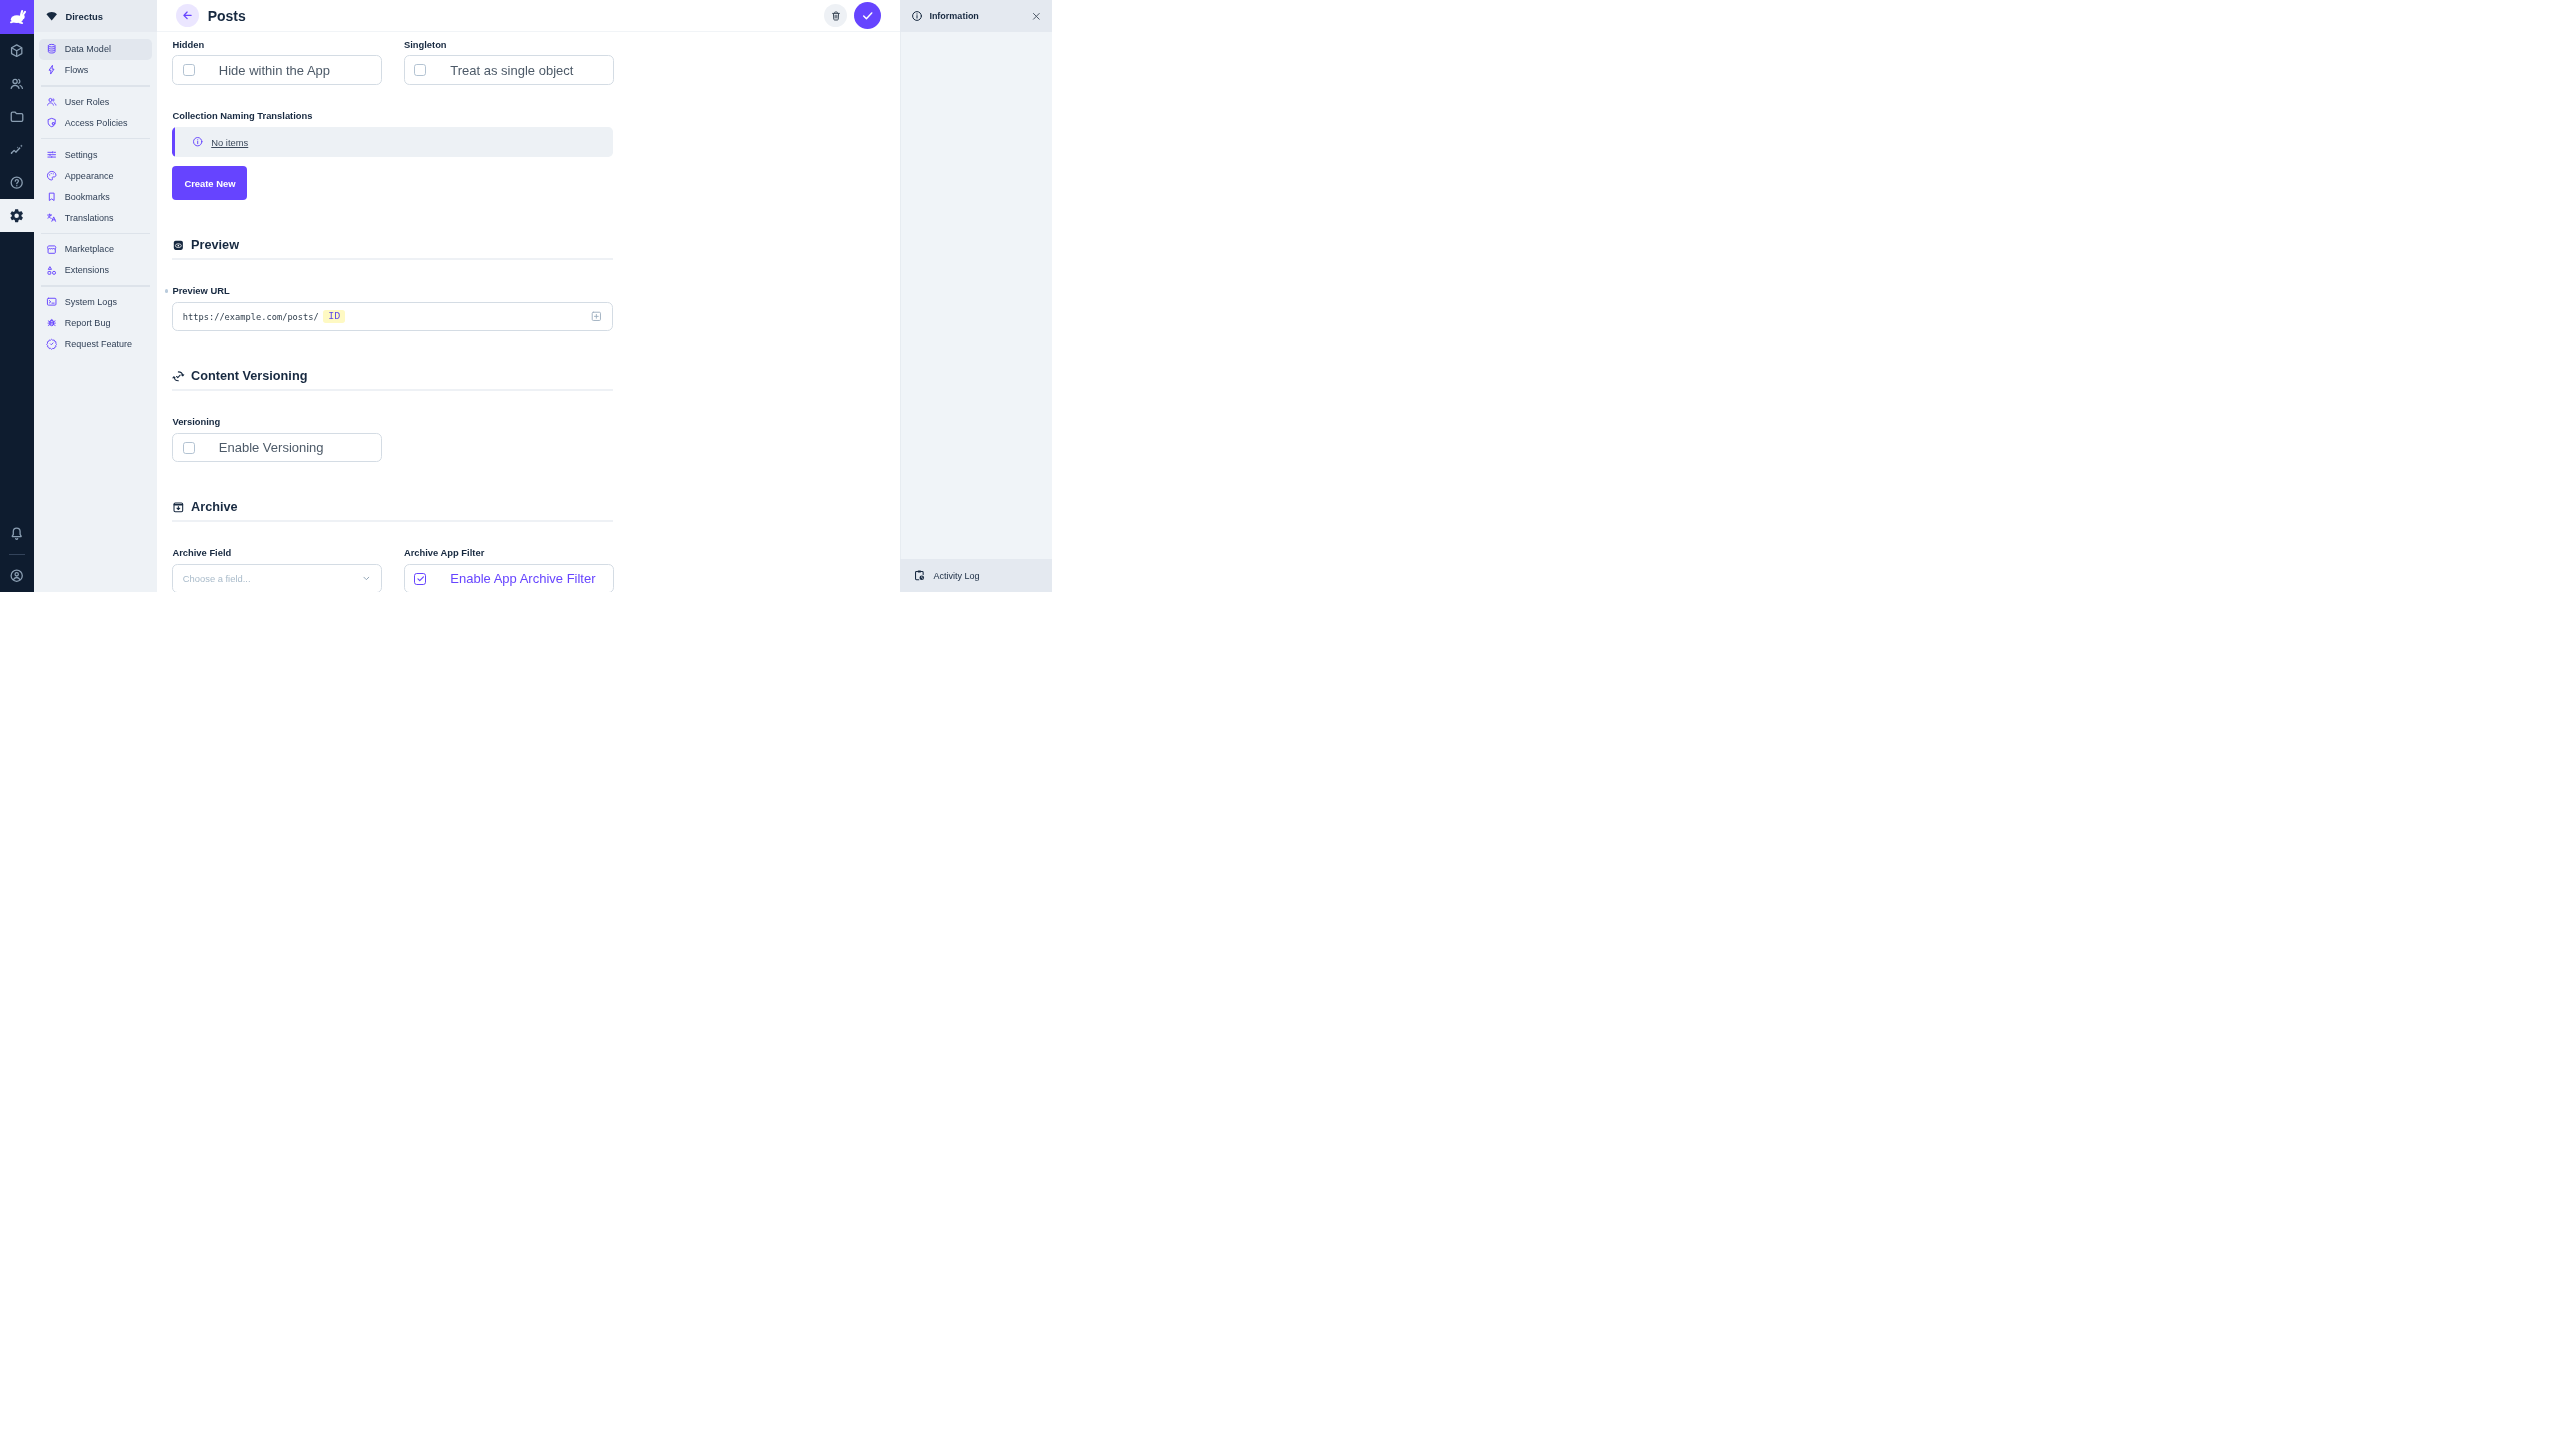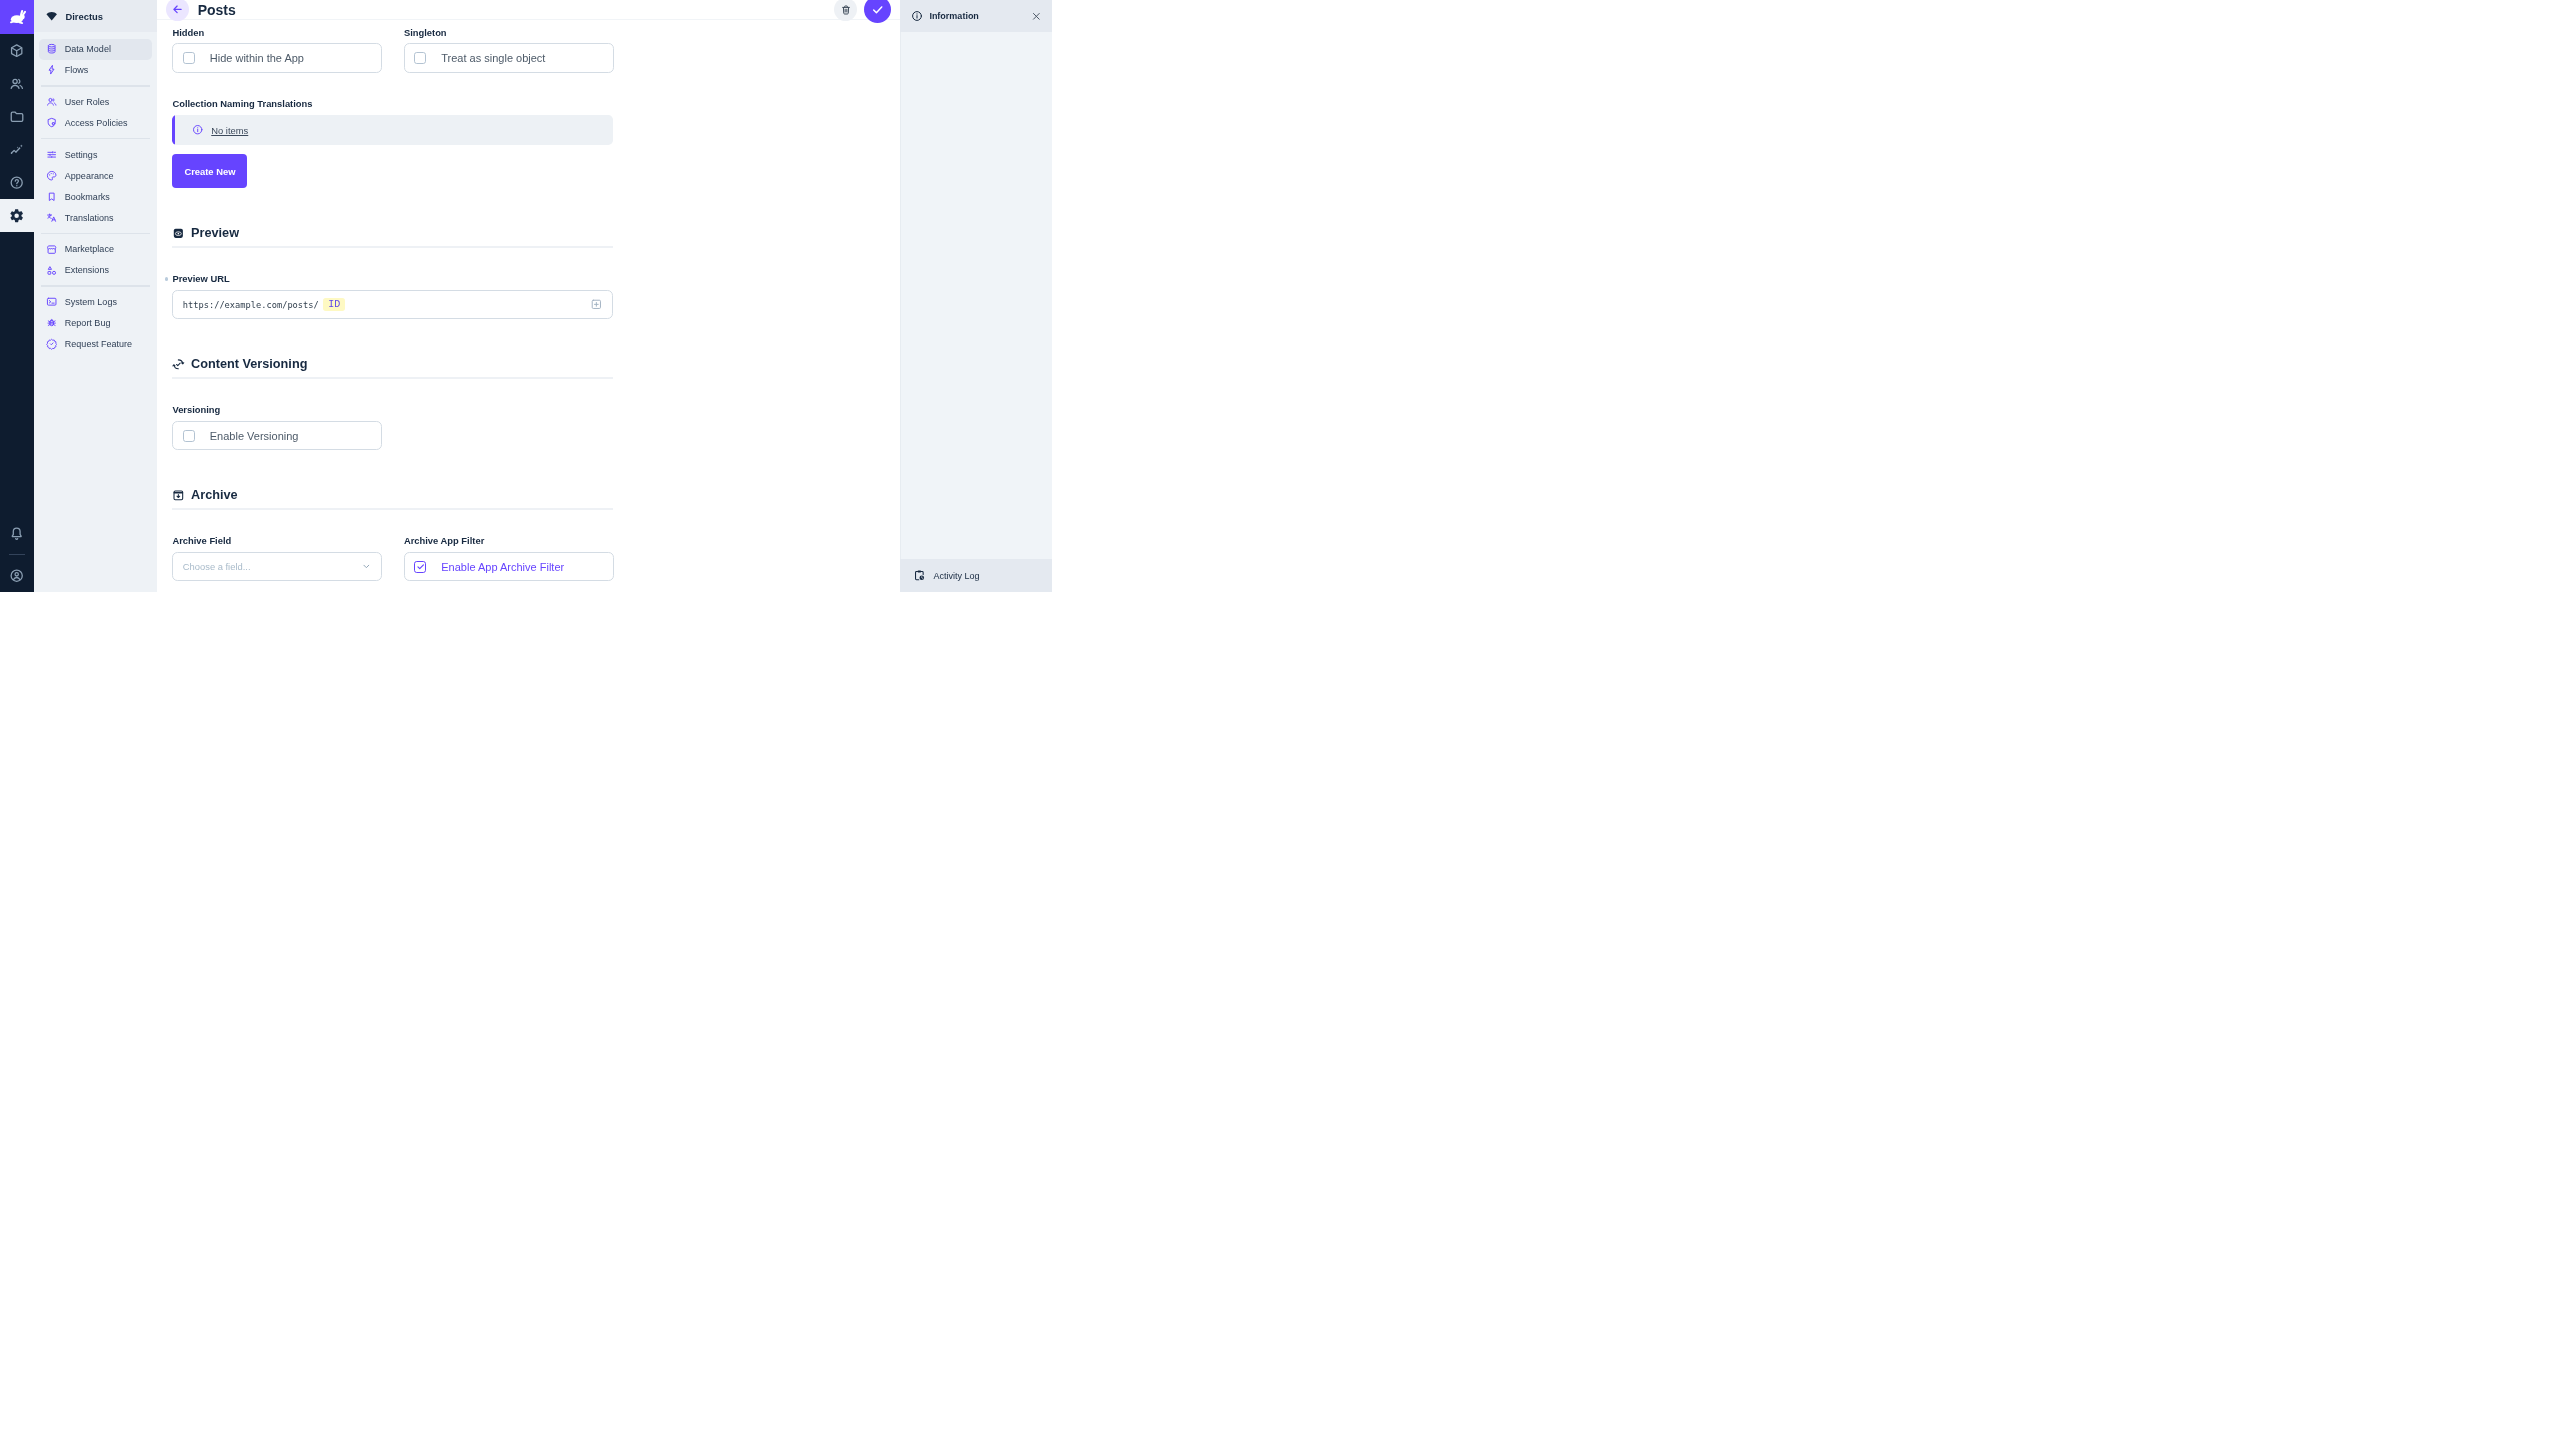--- a/index.html
+++ b/index.html
@@ -22,41 +22,41 @@
   .project-name { font-size:9.4px; font-weight:700; color:#172940; }
   .nav-list { padding:6.7px 5.4px; }
   .nav-item { height:21px; display:flex; align-items:center; gap:7.4px; padding:0 6.7px; border-radius:4.7px; cursor:pointer; color:#2e3e54; }
   .nav-item svg { width:11.4px; height:11.4px; color:#6644ff; flex-shrink:0; }
   .nav-item span { font-size:9px; font-weight:500; white-space:nowrap; }
   .nav-item.active { background:#e2e7ee; }
   .nav-divider { height:1.3px; background:#dde3ea; margin:4.7px 1.3px; }
 
   
   .main { flex:1; display:flex; flex-direction:column; background:#fff; min-width:0; }
-  .header { height:20px; display:flex; align-items:center; padding:0 9px; flex-shrink:0; border-bottom:0.7px solid #f1f4f7; }
+  .header { height:32px; display:flex; align-items:center; padding:0 19px; flex-shrink:0; border-bottom:0.7px solid #f1f4f7; }
   .icon-circle { border-radius:50%; display:flex; align-items:center; justify-content:center; cursor:pointer; flex-shrink:0; }
   .back-btn { width:23px; height:23px; background:#ebe6ff; color:#6644ff; margin-right:8.7px; }
   .back-btn svg { width:12.7px; height:12.7px; }
   .page-title { font-size:14px; font-weight:700; color:#172940; }
   .hd-spacer { flex:1; }
   .trash-btn { width:23px; height:23px; background:#eef1f5; color:#3f4c5b; margin-right:6.7px; }
   .trash-btn svg { width:12px; height:12px; }
   .save-btn { width:27px; height:27px; background:#6644ff; color:#fff; }
   .save-btn svg { width:13.4px; height:13.4px; }
 
   .content { flex:1; overflow:hidden; padding:6.7px 0 0 15.4px; }
   .form-col { width:441px; }
   .two-col { display:grid; grid-template-columns:210px 210px; column-gap:21.5px; }
   .field-label { font-size:9.4px; font-weight:700; color:#172940; line-height:12px; margin-bottom:4.7px; position:relative; }
   .field-label .edited-dot { position:absolute; left:-7.4px; top:4px; width:3.4px; height:3.4px; border-radius:50%; background:#b9cbdc; }
   .input-box { height:29.5px; border:0.7px solid #d4dce4; border-radius:5.4px; background:#fff; display:flex; align-items:center; padding:0 9.4px; cursor:pointer; }
   .checkbox { width:12px; height:12px; border:1.3px solid #b3c3d2; border-radius:2.7px; background:#fff; flex-shrink:0; display:flex; align-items:center; justify-content:center; }
   .checkbox svg { width:9.4px; height:9.4px; color:#6644ff; }
   .checkbox.checked { border-color:#6644ff; }
-  .cb-label { font-size:11px; color:#4d5a68; margin-left:15px; }
+  .cb-label { font-size:13px; color:#4d5a68; margin-left:24px; }
   .cb-label.accent { color:#6644ff; }
 
   .translations-block { margin-top:25.5px; }
   .notice { height:30px; background:#edf1f5; border-radius:4.7px; position:relative; display:flex; align-items:center; padding:0 0 0 12.7px; overflow:hidden; }
   .notice::before { content:""; position:absolute; left:0; top:0; bottom:0; width:2.7px; background:#6644ff; }
   .notice svg { width:11.4px; height:11.4px; color:#6644ff; flex-shrink:0; }
   .notice span { font-size:9.4px; color:#3c495b; margin-left:7.4px;text-decoration:underline; }
   .btn-primary { margin-top:9.4px; display:inline-flex; align-items:center; height:34px; padding:0 12px; background:#6644ff; color:#fff; font-size:9.4px; font-weight:700; border-radius:4px; cursor:pointer; }
 
   .section { margin-top:38px; }

